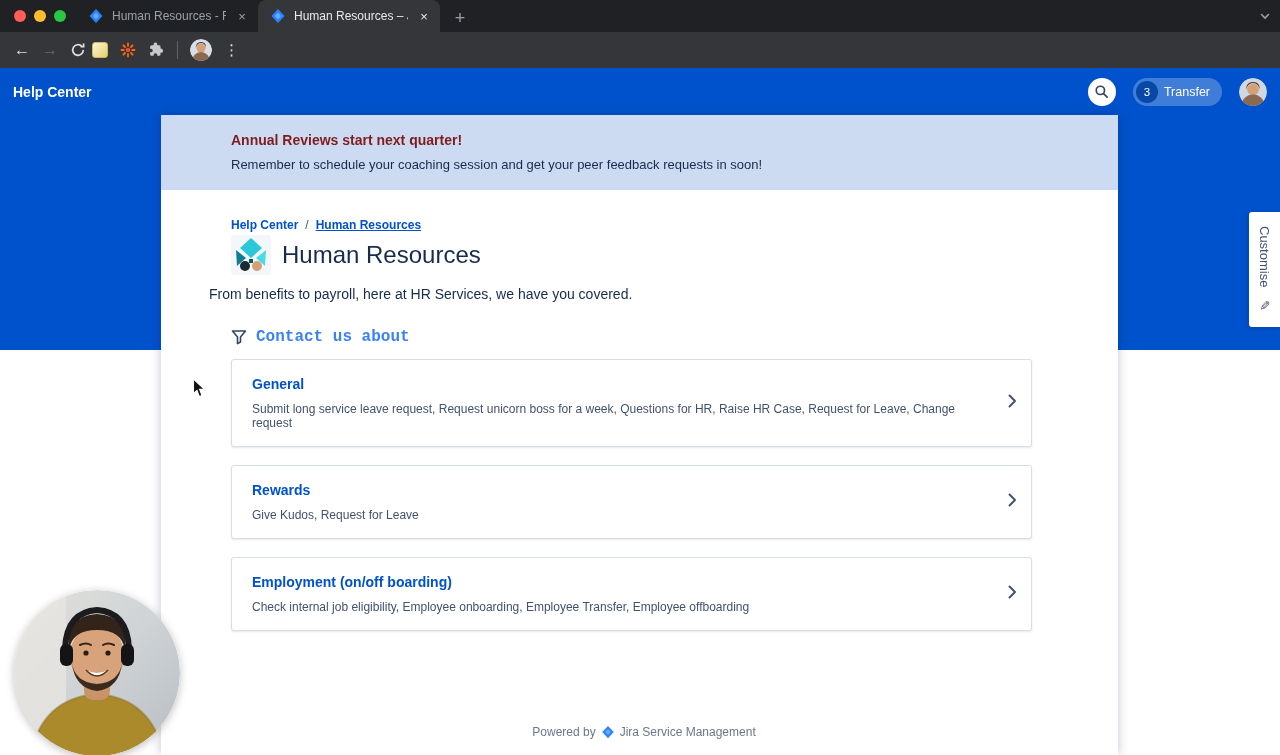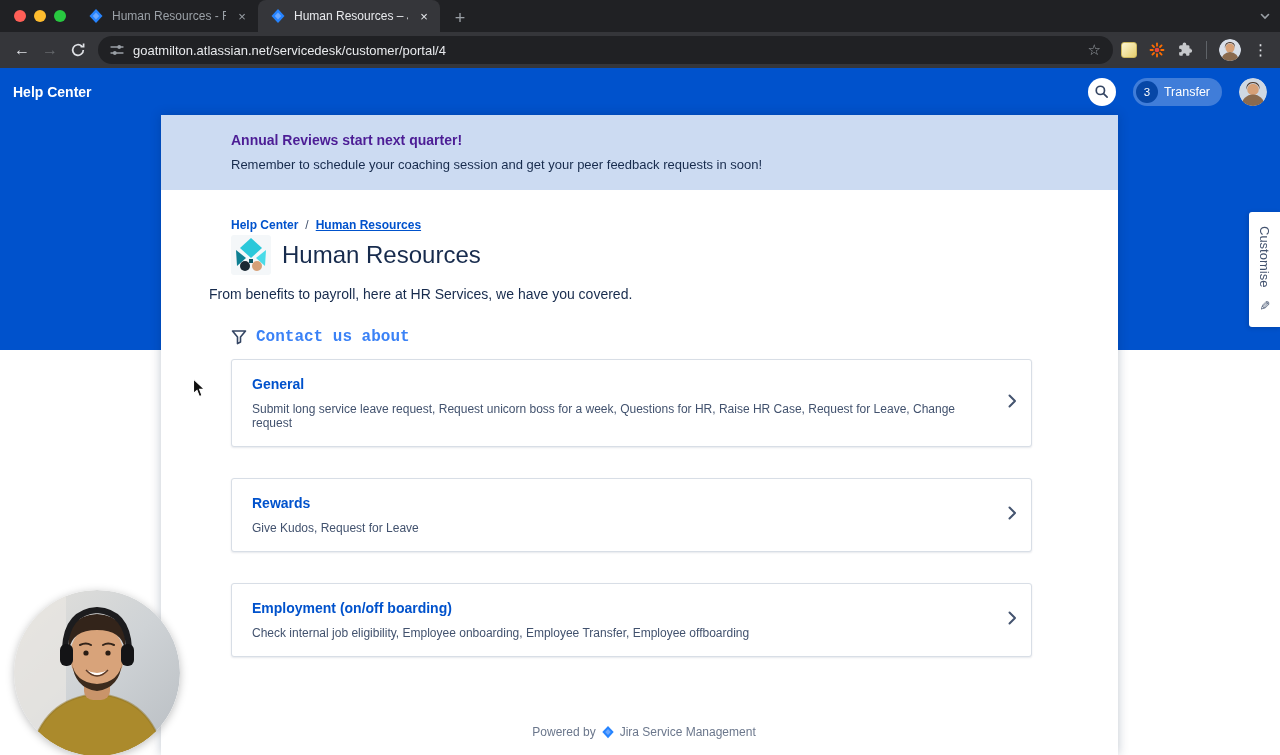--- a/index.html
+++ b/index.html
@@ -40,37 +40,37 @@
   .ph { position:absolute; top:0; left:0; width:100%; height:47px; display:flex; align-items:center; padding:0 13px; z-index:3; }
   .ph-brand { color:#fff; font-weight:bold; font-size:14px; }
   .ph-right { margin-left:auto; display:flex; align-items:center; gap:17px; }
   .search-btn { width:28px; height:28px; border-radius:50%; background:#fff; display:flex; align-items:center; justify-content:center; }
   .requests-btn { height:28px; border-radius:14px; background:rgba(255,255,255,.25); display:flex; align-items:center; gap:6px; padding:0 12px 0 3px; color:#fff; font-size:12.5px; }
   .req-badge { width:22px; height:22px; border-radius:50%; background:#0747A6; display:flex; align-items:center; justify-content:center; font-size:11.5px; color:#fff; }
   .avatar28 { width:28px; height:28px; border-radius:50%; overflow:hidden; }
 
   .content-card { position:absolute; left:161px; top:47px; width:957px; height:640px; background:#fff; box-shadow:0 0 10px rgba(9,30,66,.25); z-index:2; }
   .banner { height:75px; background:#ccdbf2; padding:17px 70px 0; }
-  .banner-title { font-size:14px; font-weight:bold; color:#4c1d95; margin-bottom:9px; }
+  .banner-title { font-size:14px; font-weight:bold; color:#7f1d1d; margin-bottom:9px; }
   .banner-body { font-size:13px; color:#172B4D; }
 
   .breadcrumb { margin:28px 70px 0; font-size:12px; display:flex; gap:7px; align-items:center; line-height:14px; }
   .bc-link { color:#0052CC; font-weight:bold; }
   .bc-current { color:#0052CC; font-weight:bold; text-decoration:underline; }
   .bc-sep { color:#42526E; }
 
   .portal-row { display:flex; align-items:center; gap:11px; margin:3px 70px 0; }
   .portal-icon { width:40px; height:40px; border-radius:3px; overflow:hidden; flex:0 0 auto; }
   .portal-title { font-size:24px; color:#172B4D; font-weight:400; }
   .portal-desc { margin:11px 48px 0; font-size:14px; color:#172B4D; }
 
   .section-row { display:flex; align-items:center; gap:9px; margin:26px 70px 0; }
   .section-title { font-size:16px; font-weight:bold; color:#3b82f6;font-family:Liberation Mono, monospace; }
 
-  .cards { margin:13px 70px 0; width:801px; display:flex; flex-direction:column; gap:31px; }
+  .cards { margin:13px 70px 0; width:801px; display:flex; flex-direction:column; gap:18px; }
   .ccard { position:relative; border:1px solid #d8dee6; border-radius:3px; background:#fff; padding:16px 44px 16px 20px; box-shadow:0 1px 2px rgba(9,30,66,.10); cursor:pointer; }
   .ccard-title { color:#0052CC; font-size:14px; font-weight:bold; margin-bottom:10px; }
   .ccard-desc { color:#42526E; font-size:12px; }
   .ccard-chev { position:absolute; right:10px; top:50%; transform:translateY(-50%); }
 
   .jfooter { position:absolute; bottom:16px; left:0; width:100%; display:flex; align-items:center; justify-content:center; gap:5px; font-size:12px; color:#6B778C;padding-left:9px; }
 
   
   .customise { position:absolute; right:0; top:144px; width:31px; height:115px; background:#fff; border-radius:3px 0 0 3px; box-shadow:-1px 1px 4px rgba(9,30,66,.25); display:flex; flex-direction:column; align-items:center; justify-content:center; gap:10px; z-index:4; }
   .customise-label { writing-mode:vertical-rl; font-size:13px; color:#42526E; }
@@ -120,32 +120,20 @@
   </div>
 
   <div class="toolbar">
     <div class="navbtn">←</div>
     <div class="navbtn disabled">→</div>
     <div class="navbtn">
       <svg width="16" height="16" viewBox="0 0 16 16">
           <path d="M13.3 8a5.3 5.3 0 1 1-1.6-3.8" fill="none" stroke="#dfe1e5" stroke-width="1.7"></path>
           <polyline points="13.6,1.6 13.6,4.6 10.6,4.6" fill="none" stroke="#dfe1e5" stroke-width="1.7"></polyline>
         </svg>
-    </div>
-    <div class="omnibox">
-      <svg width="14" height="14" viewBox="0 0 14 14">
-          <g stroke="#9aa0a6" stroke-width="1.3" stroke-linecap="round">
-            <line x1="1" y1="4" x2="13" y2="4"></line>
-            <line x1="1" y1="10" x2="13" y2="10"></line>
-          </g>
-          <circle cx="9.2" cy="4" r="1.9" fill="#9aa0a6"></circle>
-          <circle cx="4.8" cy="10" r="1.9" fill="#9aa0a6"></circle>
-        </svg>
-      <span class="url-text">goatmilton.atlassian.net/servicedesk/customer/portal/4</span>
-      <span class="star">☆</span>
     </div>
     <div class="extrow">
       <span class="ext-yellow"></span>
       <svg width="16" height="16" viewBox="0 0 16 16">
           <g stroke="#ff6d00" stroke-width="1.8" stroke-linecap="round">
             <line x1="8" y1="1.5" x2="8" y2="3.8"></line>
             <line x1="8" y1="12.2" x2="8" y2="14.5"></line>
             <line x1="1.5" y1="8" x2="3.8" y2="8"></line>
             <line x1="12.2" y1="8" x2="14.5" y2="8"></line>
             <line x1="3.4" y1="3.4" x2="5" y2="5"></line>

